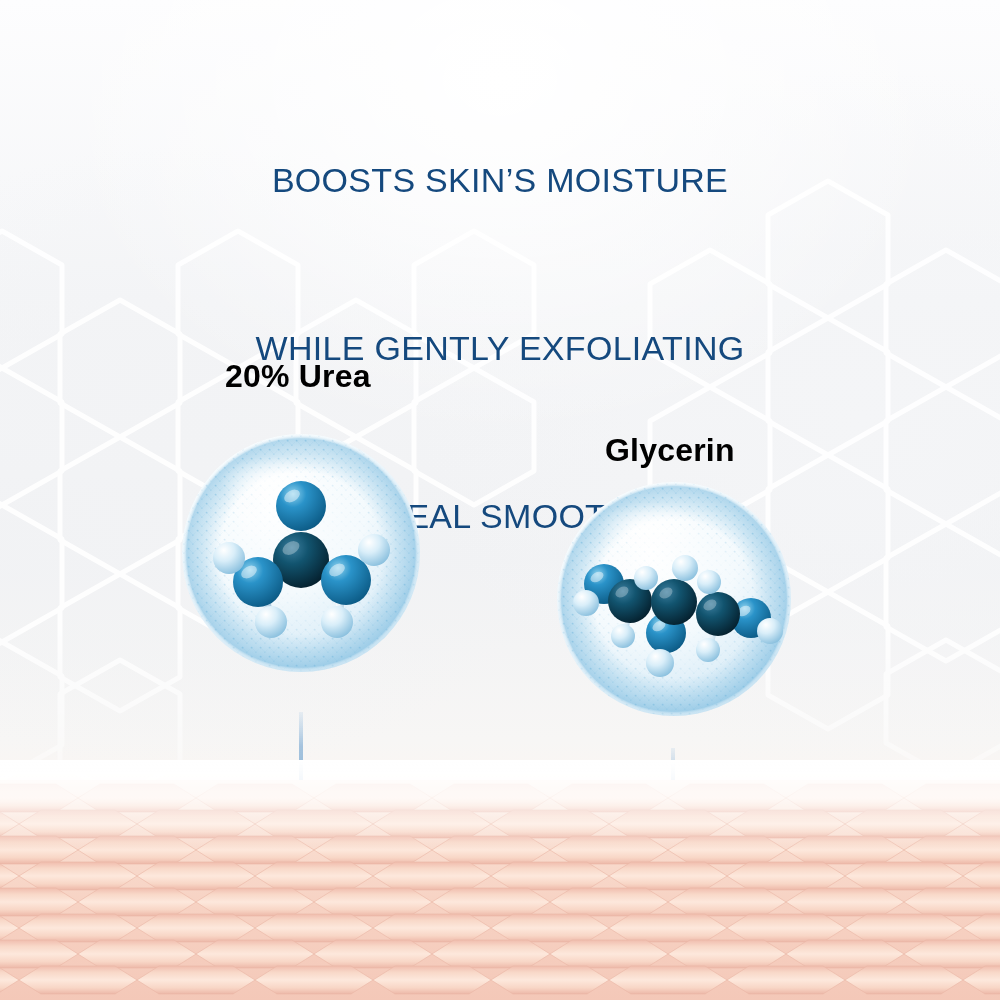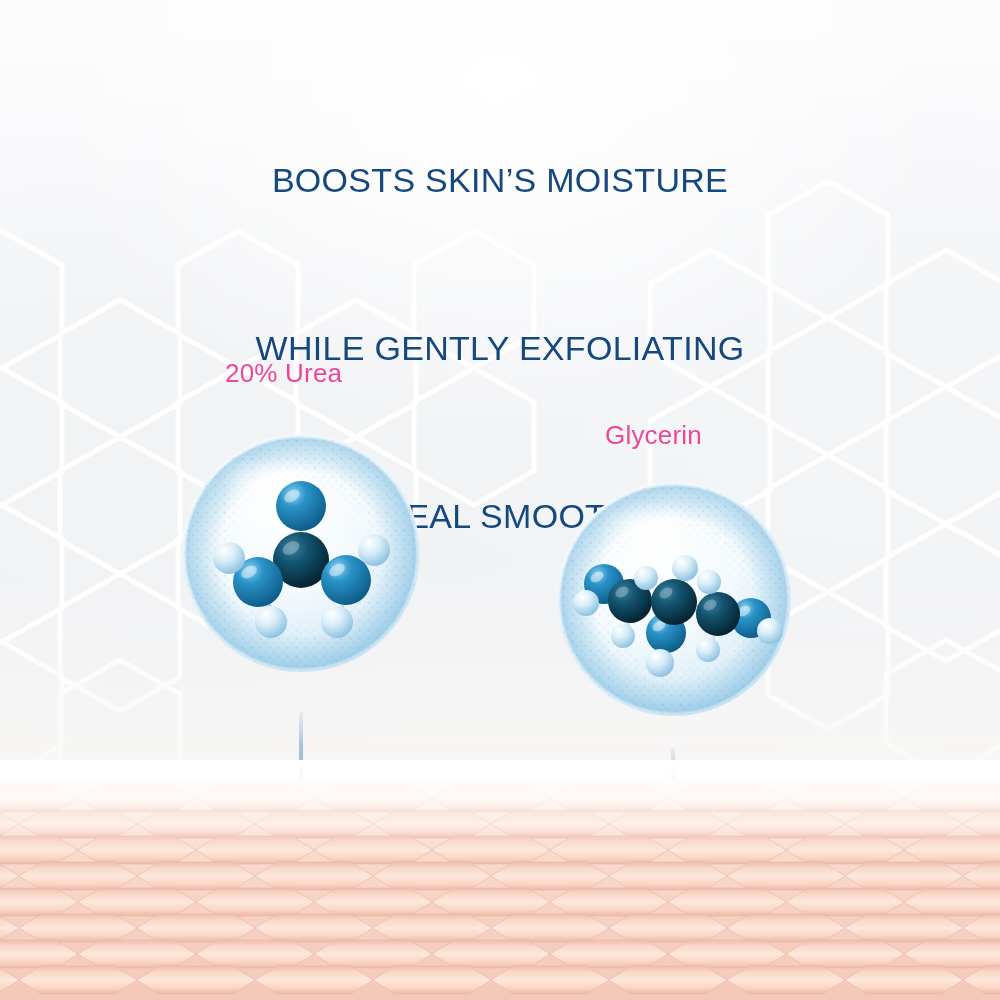--- a/index.html
+++ b/index.html
@@ -44,28 +44,28 @@
     line-height: 56px;
     letter-spacing: 0.3px;
     font-weight: 400;
     white-space: pre;
   }
   .headline .hl-line { display: block; }
 
   
   .ing-label {
     position: absolute;
-    color: #ec4899;
-    font-size: 26px;
-    font-weight: 400;
+    color: #000000;
+    font-size: 32px;
+    font-weight: 700;
     letter-spacing: 0.2px;
     white-space: nowrap;
   }
   #label-urea { left: 225px; top: 358px; }
-  #label-glycerin { left: 605px; top: 420px; }
+  #label-glycerin { left: 605px; top: 432px; }
 
   
   .bubble {
     position: absolute;
     border-radius: 50%;
   }
   .bubble svg { display: block; }
 
   
   .arrow { position: absolute; }

